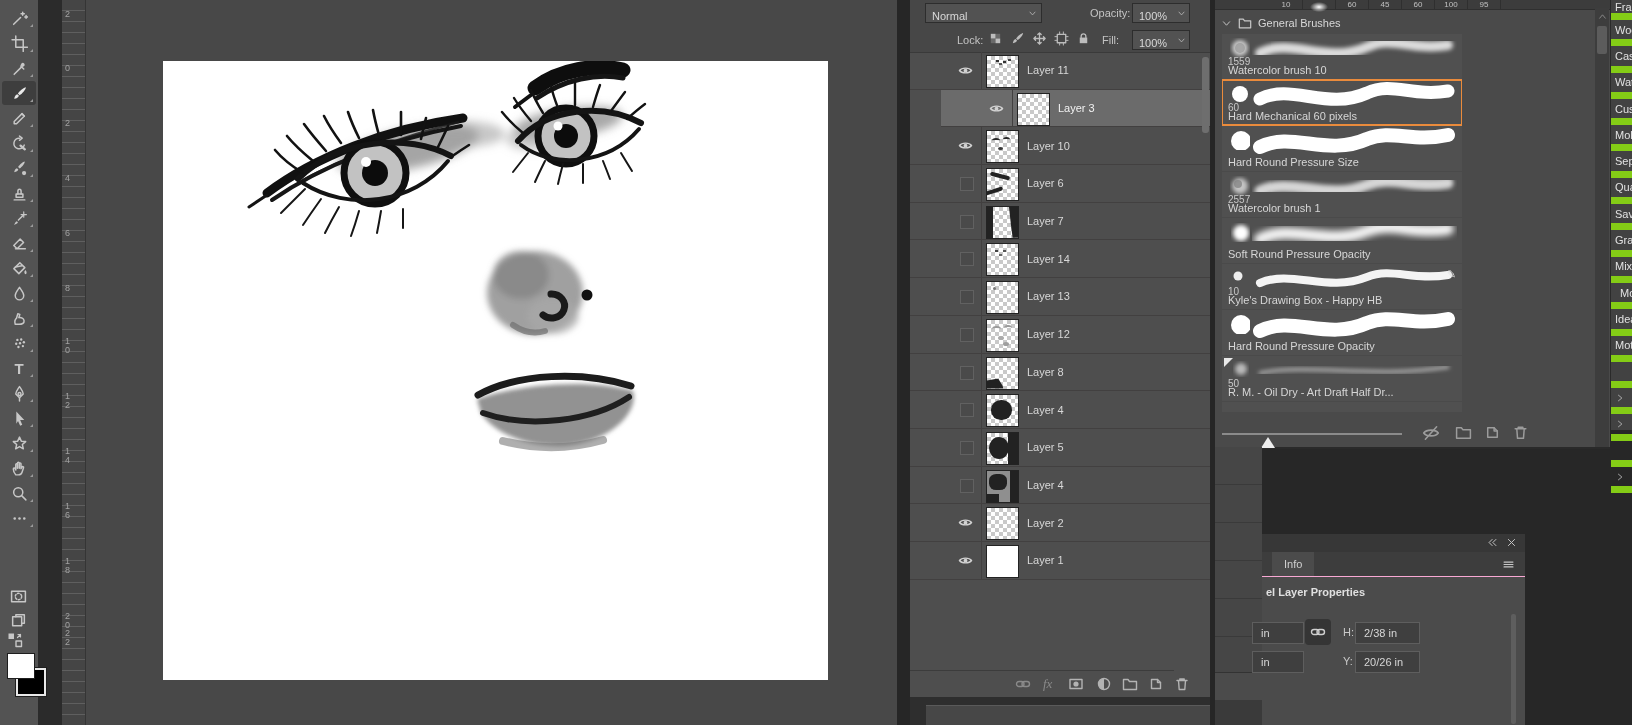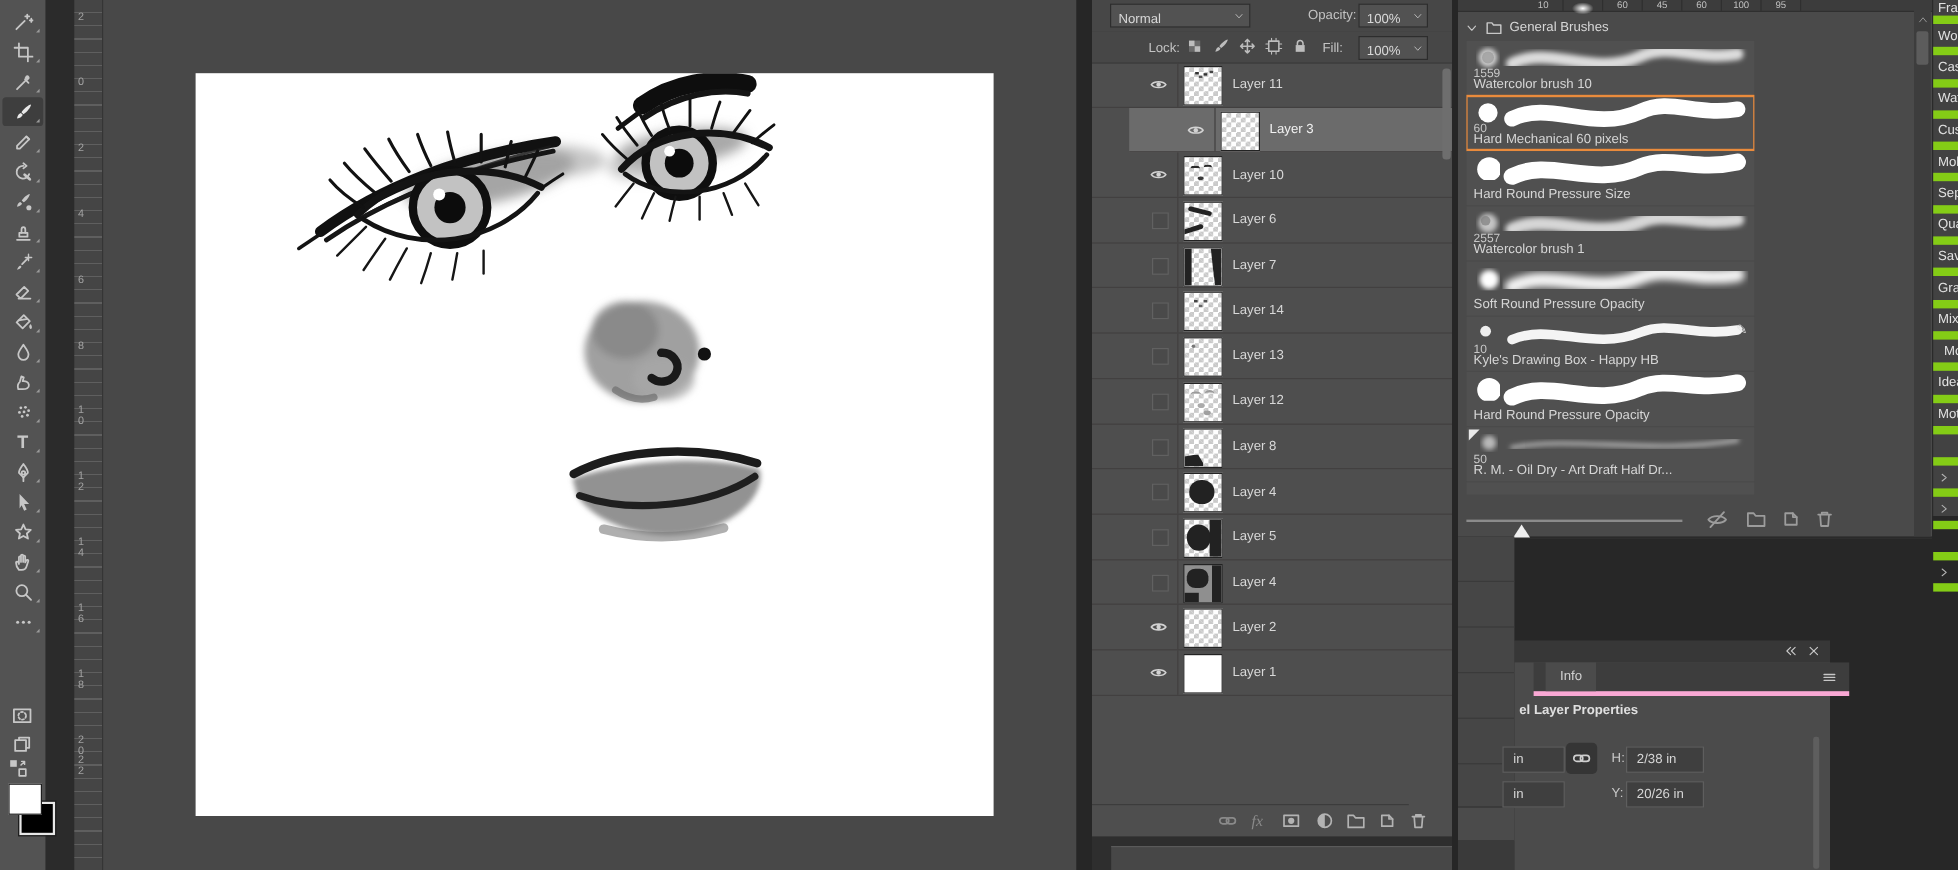--- a/index.html
+++ b/index.html
@@ -123,21 +123,21 @@
 
   
   #belowstrip{position:absolute;left:0;top:447px;width:47px;height:253px;background:#464646;}
   #belowstrip .line{position:absolute;left:0;width:47px;height:1px;background:#3a3a3a;}
   #belowstrip .bar{position:absolute;left:0;top:225px;width:47px;height:28px;background:#4b4b4b;border-top:1px solid #333;}
   #belowsub{position:absolute;left:0;top:700px;width:47px;height:25px;background:#3a3a3a;}
 
   
   #info{position:absolute;left:47px;top:534px;width:263px;height:191px;background:#4b4b4b;}
   #info .titlebar{position:absolute;left:0;top:0;width:263px;height:18px;background:#373737;}
-  #info .tabrow{position:absolute;left:16px;top:18px;width:263px;height:24px;background:#3d3d3d;border-bottom:4px solid #f9a8d4;}
+  #info .tabrow{position:absolute;left:0;top:18px;width:263px;height:24px;background:#3d3d3d;border-bottom:1px solid #f9a8d4;}
   #info .tab{position:absolute;left:10px;top:0;height:24px;padding:0 12px;background:#4b4b4b;display:flex;align-items:center;color:#d0d0d0;}
   #info .content{position:absolute;left:0;top:42px;width:263px;bottom:0;}
   #info .ptitle{position:absolute;left:4px;top:10px;font-weight:bold;color:#e0e0e0;}
   .ifield{position:absolute;height:20px;background:#3f3f3f;border:1px solid #5e5e5e;color:#d6d6d6;
           display:flex;align-items:center;padding-left:8px;}
   .flabel{position:absolute;color:#c9c9c9;}
   #ilink{position:absolute;left:43px;top:43px;width:26px;height:26px;background:#353535;border-radius:4px;
          display:flex;align-items:center;justify-content:center;color:#cfcfcf;}
   #iscroll{position:absolute;right:9px;top:38px;width:5px;height:110px;background:#5e5e5e;border-radius:2px;}
 </style>

